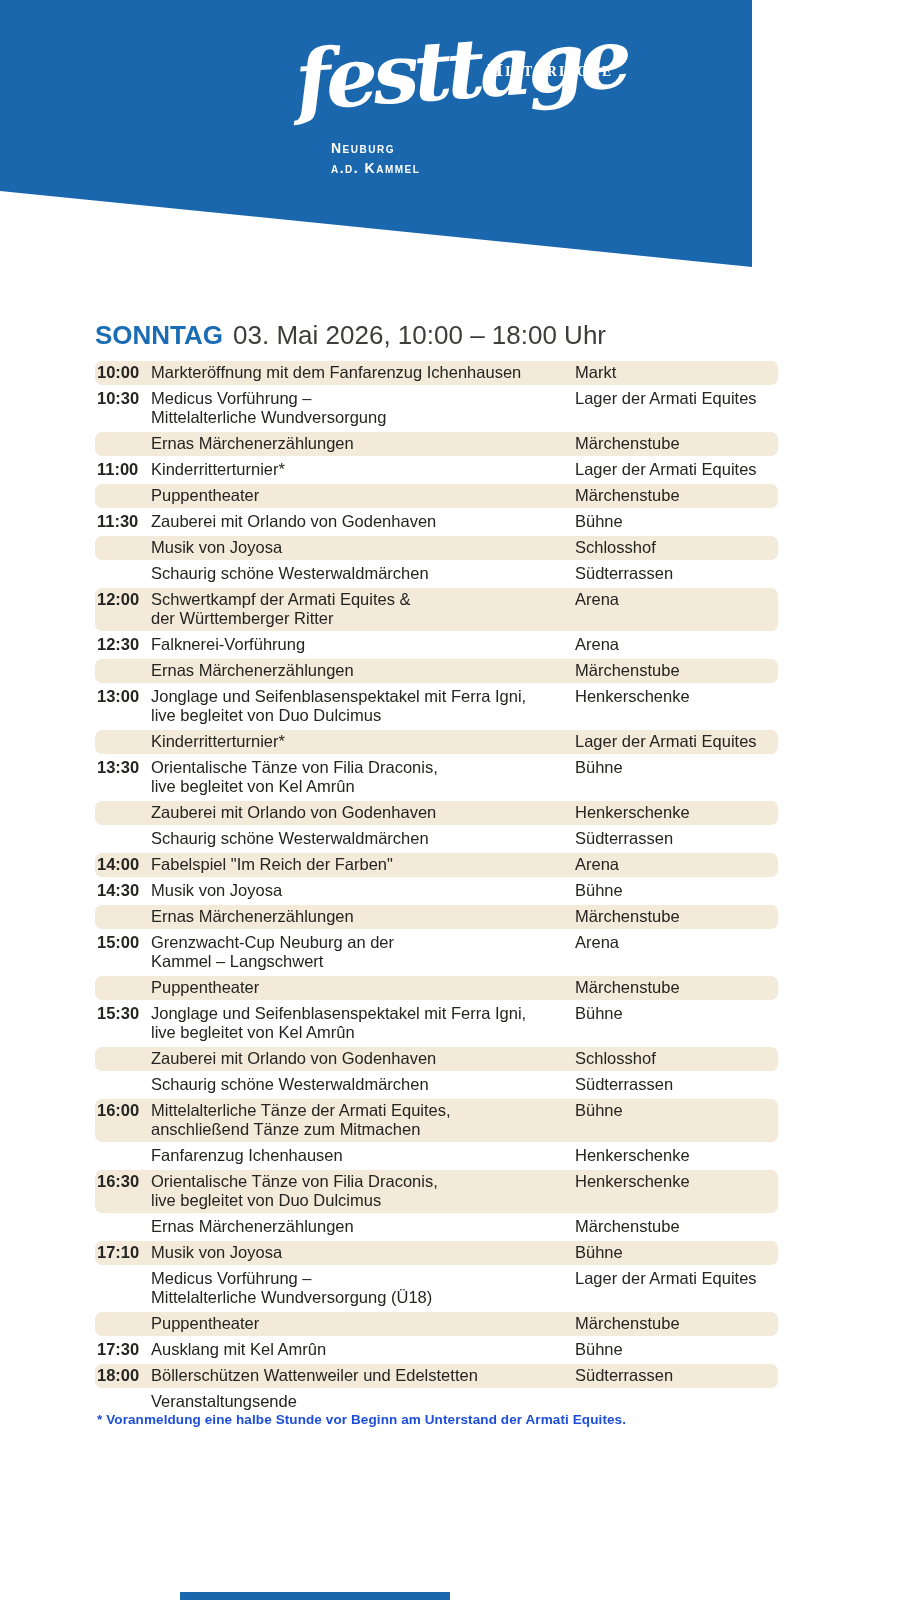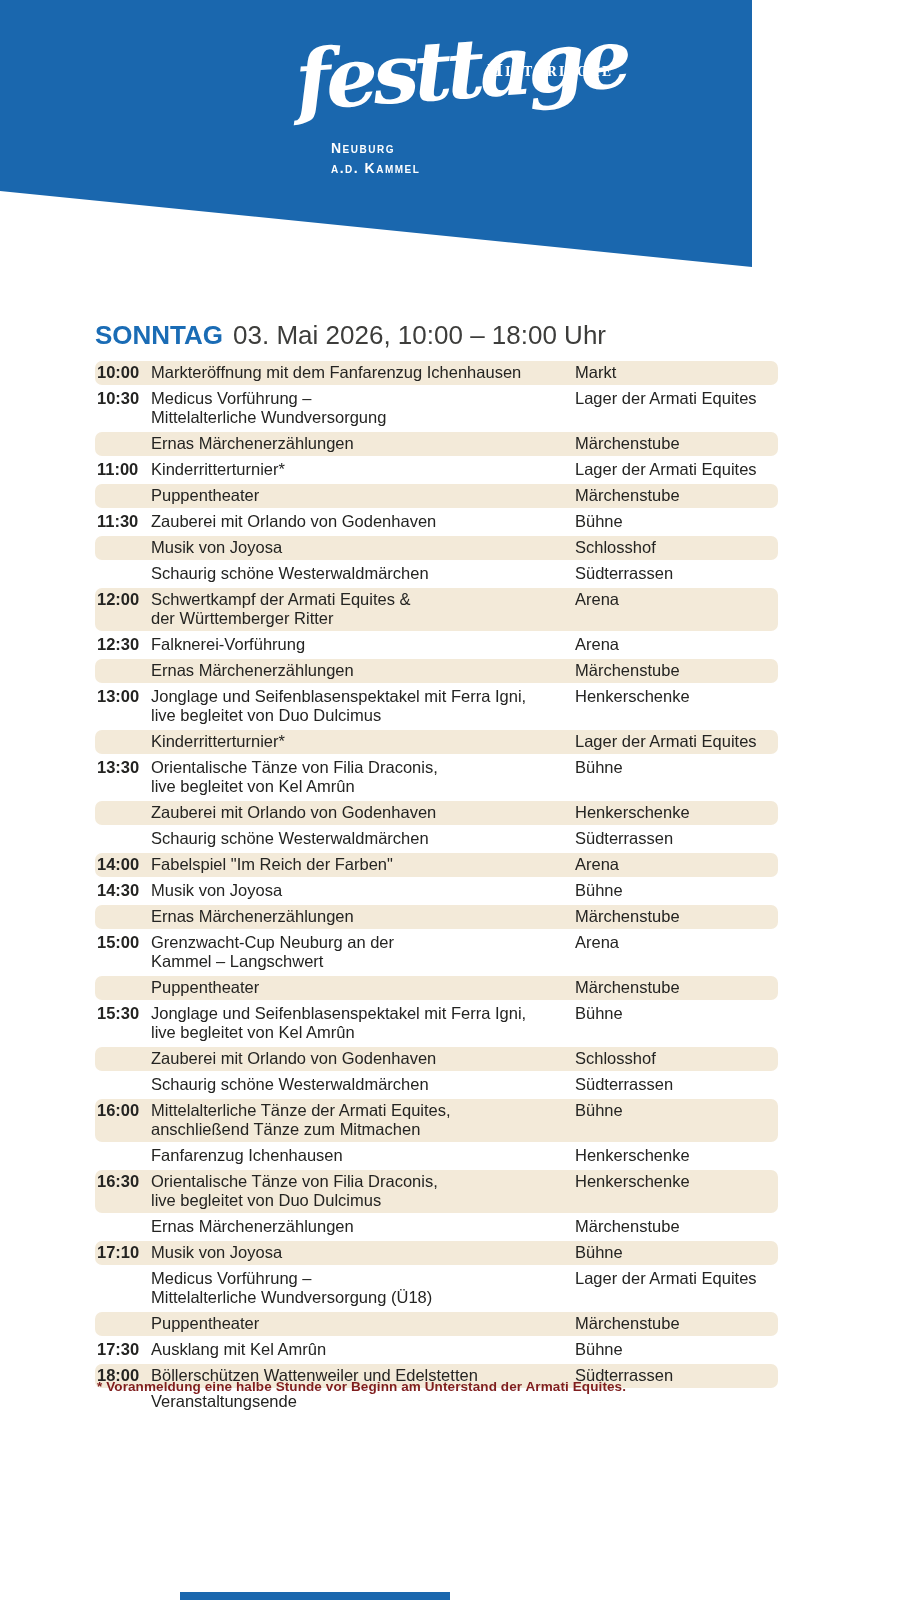--- a/index.html
+++ b/index.html
@@ -62,22 +62,22 @@
     font-size:16.5px;line-height:19px;
     padding:2px 0 3px 0;
     margin-bottom:2px;
   }
   .row.shaded{background:var(--row-beige,#f3ead9);border-radius:7px;}
   .cell-time{font-weight:bold;padding-left:2px;}
   .cell-event{white-space:pre-line;}
   .cell-loc{padding-left:2px;}
   
   .footnote{
-    position:absolute;left:97px;top:1379px;
-    font-size:13.5px;font-weight:bold;color:#7f1d1d;
+    position:absolute;left:97px;top:1412px;
+    font-size:13.5px;font-weight:bold;color:#1d4ed8;
     white-space:nowrap;letter-spacing:0.1px;
   }
   .bottom-bar{
     position:absolute;left:180px;top:1592px;width:270px;height:8px;
     background:var(--brand-blue,#1a67ae);
   }
 </style>
 </head>
 <body>
 

